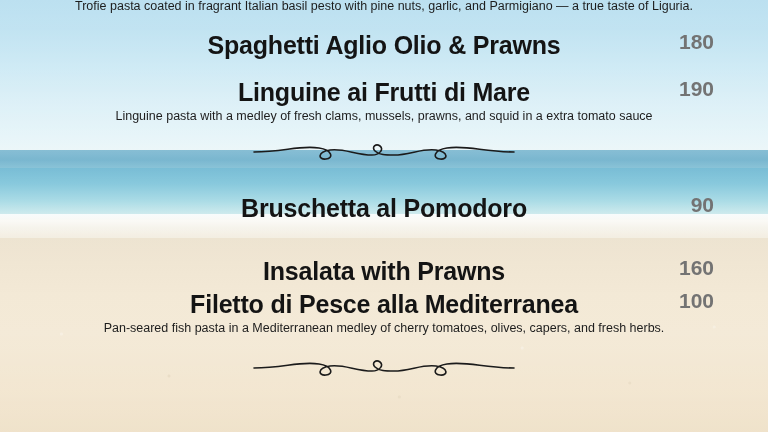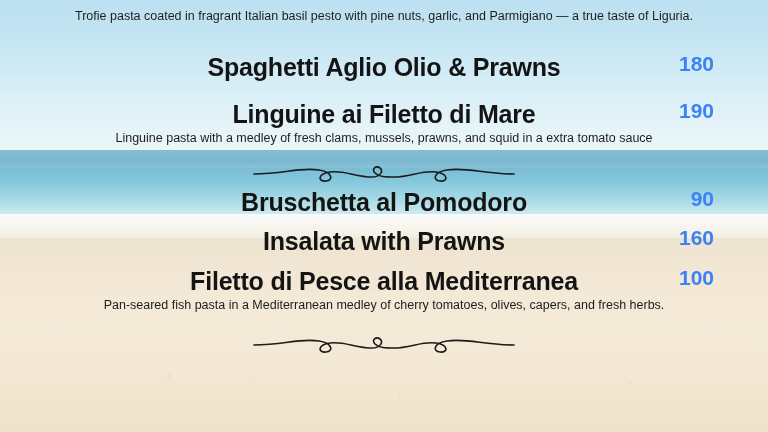--- a/index.html
+++ b/index.html
@@ -91,21 +91,21 @@
       rgba(255,255,255,0.30) 0%,
       rgba(255,255,255,0.26) 30%,
       rgba(255,255,255,0.22) 55%,
       rgba(255,255,255,0.30) 100%);
   }
 
   
   .content {
     position: absolute;
     inset: 0;
-    padding: 10px 14px;
+    padding: 0 14px;
     box-sizing: border-box;
   }
 
   .menu-item {
     position: relative;
     margin-bottom: 2px;
   }
   .item-head {
     display: flex;
     align-items: baseline;
@@ -119,21 +119,21 @@
     color: #141414;
     text-align: center;
     line-height: 1.2;
     white-space: nowrap;
   }
   .item-price {
     position: absolute;
     right: 40px;
     font-size: 21px;
     font-weight: bold;
-    color: #3b82f6;
+    color: #737373;
   }
   .item-desc {
     text-align: center;
     font-size: 12.5px;
     color: #1d1d1d;
     line-height: 1.35;
     margin-top: 1px;
   }
 
   
@@ -169,58 +169,58 @@
   <div class="bg-layer bg-sand"></div>
   <div class="bg-layer bg-sand-speckle"></div>
   <div class="bg-layer bg-veil"></div>
 
   <div class="content">
 
     <div class="menu-item clipped">
       <div class="item-desc">Trofie pasta coated in fragrant Italian basil pesto with pine nuts, garlic, and Parmigiano — a true taste of Liguria.</div>
     </div>
 
-    <div class="menu-item" style="margin-top:28px;">
+    <div class="menu-item" style="margin-top:16px;">
       <div class="item-head">
         <div class="item-name">Spaghetti Aglio Olio &amp; Prawns</div>
         <div class="item-price">180</div>
       </div>
     </div>
 
     <div class="menu-item" style="margin-top:17px;">
       <div class="item-head">
-        <div class="item-name">Linguine ai Filetto di Mare</div>
+        <div class="item-name">Linguine ai Frutti di Mare</div>
         <div class="item-price">190</div>
       </div>
       <div class="item-desc">Linguine pasta with a medley of fresh clams, mussels, prawns, and squid in a extra tomato sauce</div>
     </div>
 
     <div class="divider" style="margin-top:14px;">
       <svg width="280" height="26" viewBox="0 0 280 26" fill="none">
         <path d="M10 13 C 40 13, 55 6, 75 9 C 88 11, 90 19, 82 20 C 74 21, 73 13, 86 11 C 100 9, 112 16, 128 16
                  C 136 16, 140 10, 136 7 C 132 4, 127 8, 131 12 C 135 16, 142 16, 150 16
                  C 166 16, 178 9, 192 11 C 205 13, 204 21, 196 20 C 188 19, 190 11, 203 9 C 223 6, 240 13, 270 13" stroke="#1b1b1b" stroke-width="1.6" stroke-linecap="round" fill="none"></path>
       </svg>
     </div>
 
-    <div class="menu-item" style="margin-top:0;">
+    <div class="menu-item" style="margin-top:28px;">
       <div class="item-head">
         <div class="item-name">Bruschetta al Pomodoro</div>
         <div class="item-price">90</div>
       </div>
     </div>
 
-    <div class="menu-item" style="margin-top:9px;">
+    <div class="menu-item" style="margin-top:33px;">
       <div class="item-head">
         <div class="item-name">Insalata with Prawns</div>
         <div class="item-price">160</div>
       </div>
     </div>
 
-    <div class="menu-item" style="margin-top:10px;">
+    <div class="menu-item" style="margin-top:3px;">
       <div class="item-head">
         <div class="item-name">Filetto di Pesce alla Mediterranea</div>
         <div class="item-price">100</div>
       </div>
       <div class="item-desc">Pan-seared fish pasta in a Mediterranean medley of cherry tomatoes, olives, capers, and fresh herbs.</div>
     </div>
 
     <div class="divider" style="margin-top:18px;">
       <svg width="280" height="26" viewBox="0 0 280 26" fill="none">
         <path d="M10 13 C 40 13, 55 6, 75 9 C 88 11, 90 19, 82 20 C 74 21, 73 13, 86 11 C 100 9, 112 16, 128 16

